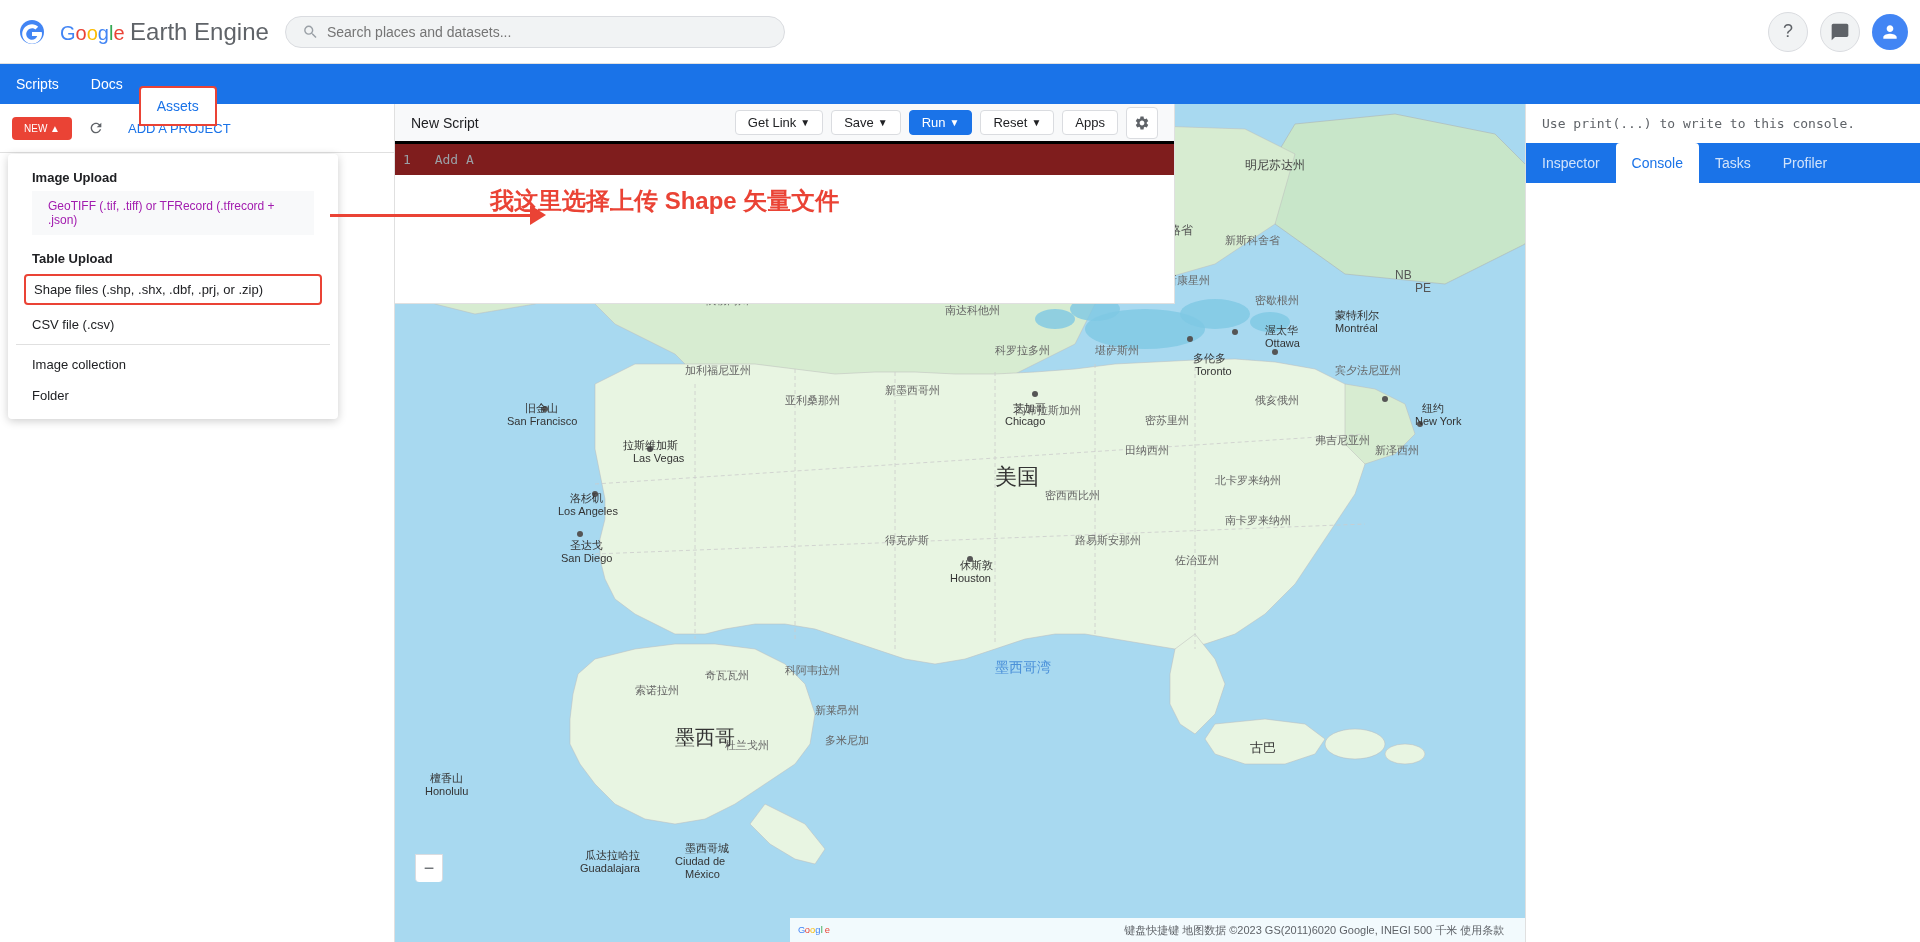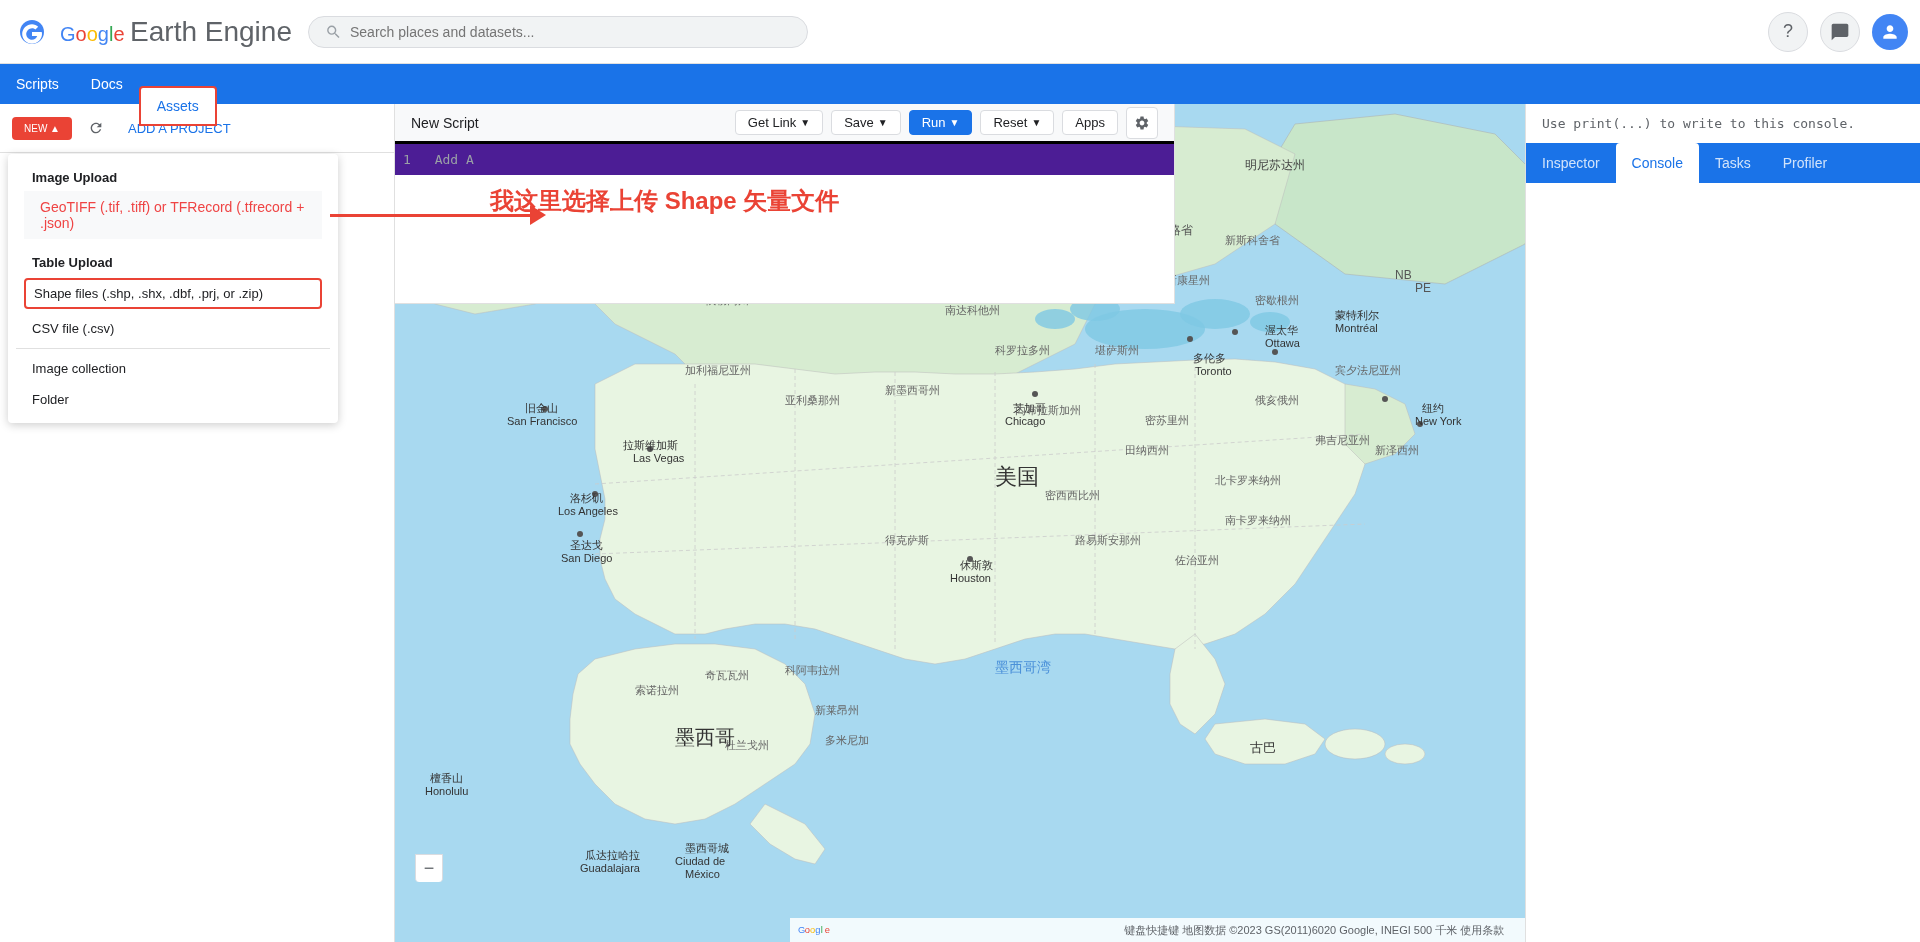--- a/index.html
+++ b/index.html
@@ -140,21 +140,21 @@
     .toolbar-btn.primary { background: #1a73e8; color: white; border-color: #1a73e8; }
     .toolbar-dropdown-arrow { font-size: 10px; }
     .gear-btn {
       width: 32px; height: 32px; border: 1px solid #dadce0; border-radius: 4px;
       background: white; cursor: pointer; display: flex; align-items: center;
       justify-content: center; color: #5f6368; font-size: 16px;
     }
 
     #code-area {
       padding: 8px; font-family: monospace; font-size: 13px;
-      color: #5f6368; background: #4c1d95;
+      color: #5f6368; background: #7f1d1d;
     }
     .line-number { color: #9aa0a6; margin-right: 16px; user-select: none; }
 
     
     #map-panel {
       position: absolute; top: 104px; left: 395px;
       width: 1525px; height: calc(942px - 104px);
       z-index: 10; overflow: hidden;
     }
     #map-bg {
@@ -235,21 +235,21 @@
 <div id="header">
   <div id="logo">
 
     <svg width="40" height="40" viewBox="0 0 40 40">
       <circle cx="20" cy="20" r="20" fill="white"></circle>
       <path d="M20 8C13.37 8 8 13.37 8 20C8 26.63 13.37 32 20 32C26.63 32 32 26.63 32 20C32 13.37 26.63 8 20 8Z" fill="#4285F4"></path>
       <path d="M28.5 20H20V24H25.2C24.5 26.2 22.4 27.8 20 27.8C17 27.8 14.2 25 14.2 22C14.2 19 17 16.2 20 16.2C21.3 16.2 22.5 16.7 23.4 17.5L26.2 14.7C24.6 13.2 22.4 12.2 20 12.2C14.7 12.2 10.2 16.6 10.2 22C10.2 27.3 14.7 31.8 20 31.8C25.3 31.8 30 27.3 30 22C30 21.3 29.9 20.6 29.7 20H28.5Z" fill="white"></path>
     </svg>
     <span style="font-size:20px; font-weight:400; color:#5f6368;">
       <span style="color:#4285f4">G</span><span style="color:#ea4335">o</span><span style="color:#fbbc05">o</span><span style="color:#4285f4">g</span><span style="color:#34a853">l</span><span style="color:#ea4335">e</span>
-      <span style="color:#5f6368; font-size:28px;"> Earth Engine</span>
+      <span style="color:#5f6368; font-size:24px;"> Earth Engine</span>
     </span>
   </div>
 
   <div id="search-bar">
     <svg width="18" height="18" viewBox="0 0 24 24" fill="#9aa0a6">
       <path d="M15.5 14h-.79l-.28-.27A6.471 6.471 0 0 0 16 9.5 6.5 6.5 0 1 0 9.5 16c1.61 0 3.09-.59 4.23-1.57l.27.28v.79l5 4.99L20.49 19l-4.99-5zm-6 0C7.01 14 5 11.99 5 9.5S7.01 5 9.5 5 14 7.01 14 9.5 11.99 14 9.5 14z"></path>
     </svg>
     <input type="text" placeholder="Search places and datasets..." style="">
   </div>
 
@@ -280,21 +280,21 @@
     <button class="refresh-btn">
       <svg width="16" height="16" viewBox="0 0 24 24" fill="#5f6368">
           <path d="M17.65 6.35C16.2 4.9 14.21 4 12 4c-4.42 0-7.99 3.58-7.99 8s3.57 8 7.99 8c3.73 0 6.84-2.55 7.73-6h-2.08c-.82 2.33-3.04 4-5.65 4-3.31 0-6-2.69-6-6s2.69-6 6-6c1.66 0 3.14.69 4.22 1.78L13 11h7V4l-2.35 2.35z"></path>
         </svg>
     </button>
     <button class="add-project-btn">ADD A PROJECT</button>
   </div>
 
   <div id="dropdown-menu">
     <div class="menu-section-title">Image Upload</div>
-    <div class="menu-item" style="color:#ef4444; font-size:14px; background:#f8f9fa; margin:2px 8px;">GeoTIFF (.tif, .tiff) or TFRecord (.tfrecord + .json)</div>
+    <div class="menu-item" style="color:#a21caf; font-size:12px; background:#f8f9fa; margin:2px 16px;">GeoTIFF (.tif, .tiff) or TFRecord (.tfrecord + .json)</div>
     <div class="menu-section-title" style="margin-top:8px;">Table Upload</div>
     <div class="menu-item highlighted">Shape files (.shp, .shx, .dbf, .prj, or .zip)</div>
     <div class="menu-item">CSV file (.csv)</div>
     <div class="menu-divider"></div>
     <div class="menu-item">Image collection</div>
     <div class="menu-item">Folder</div>
   </div>
 </div>
 
 <div id="arrow-annotation">

